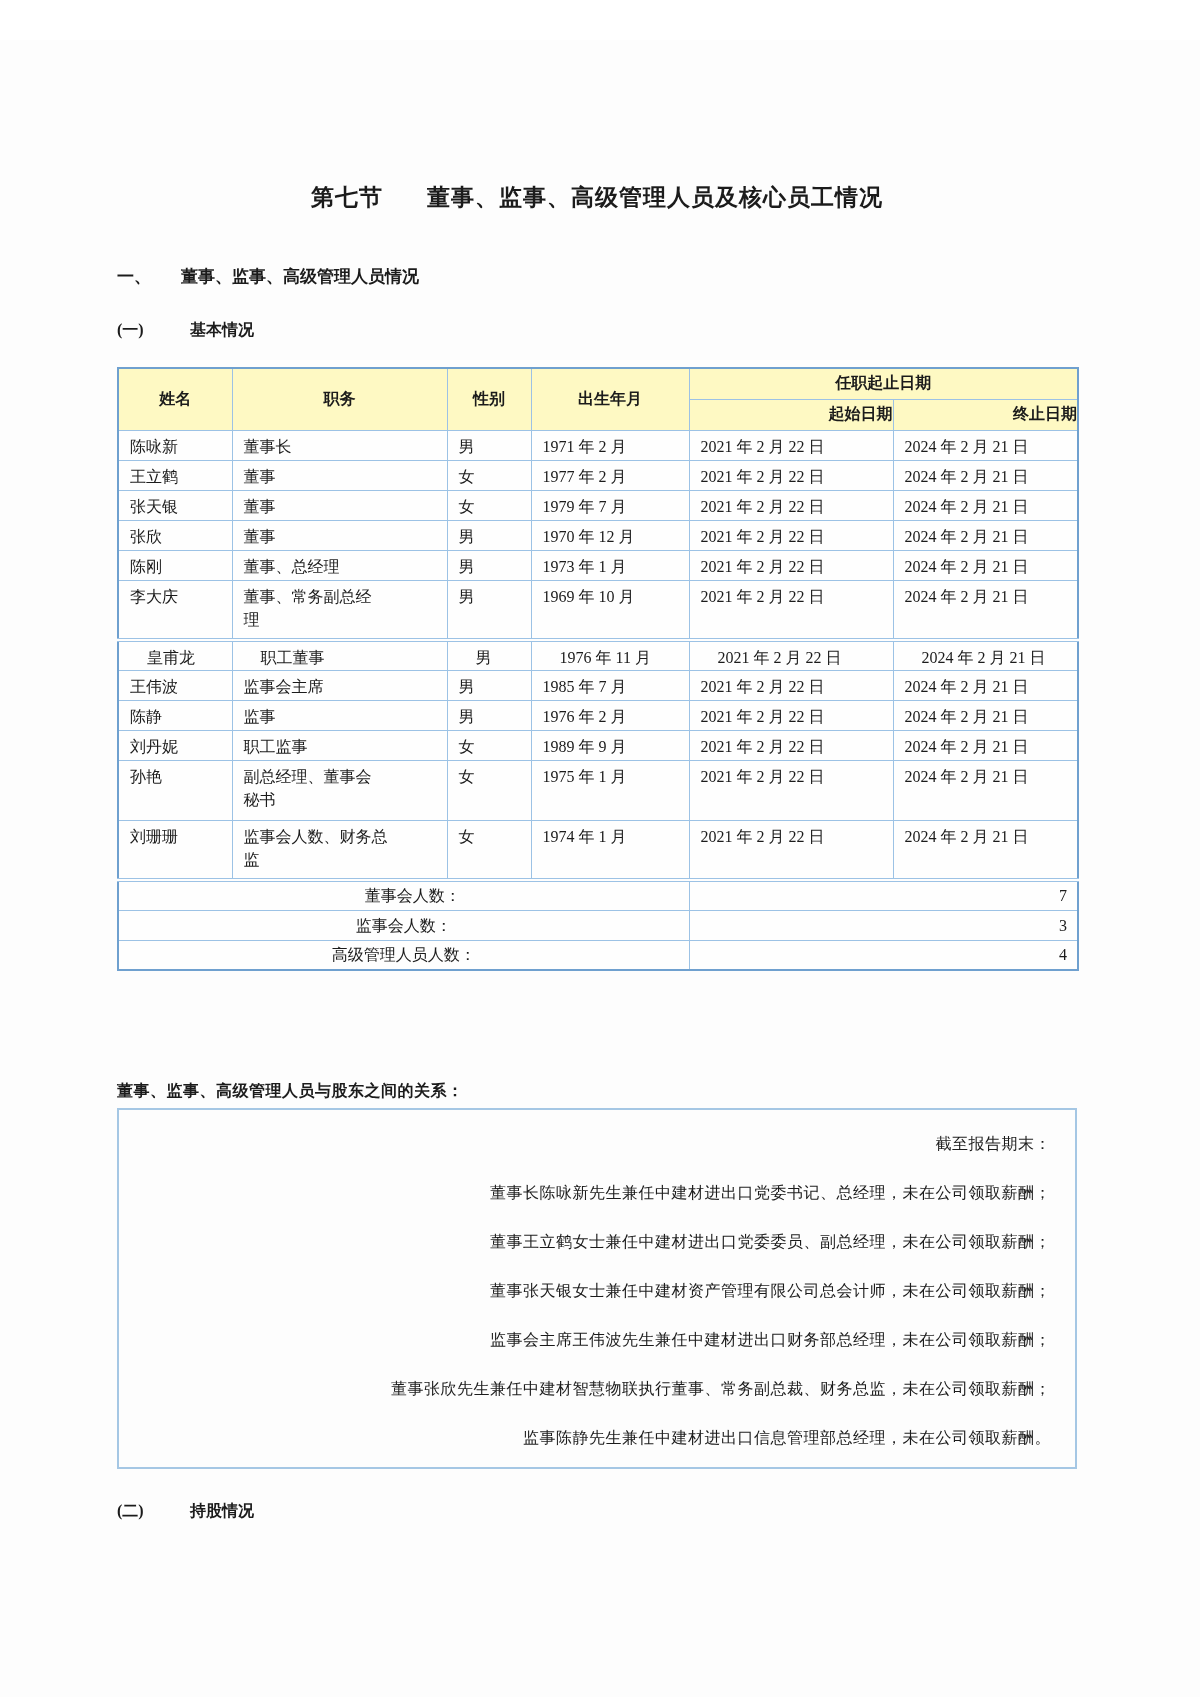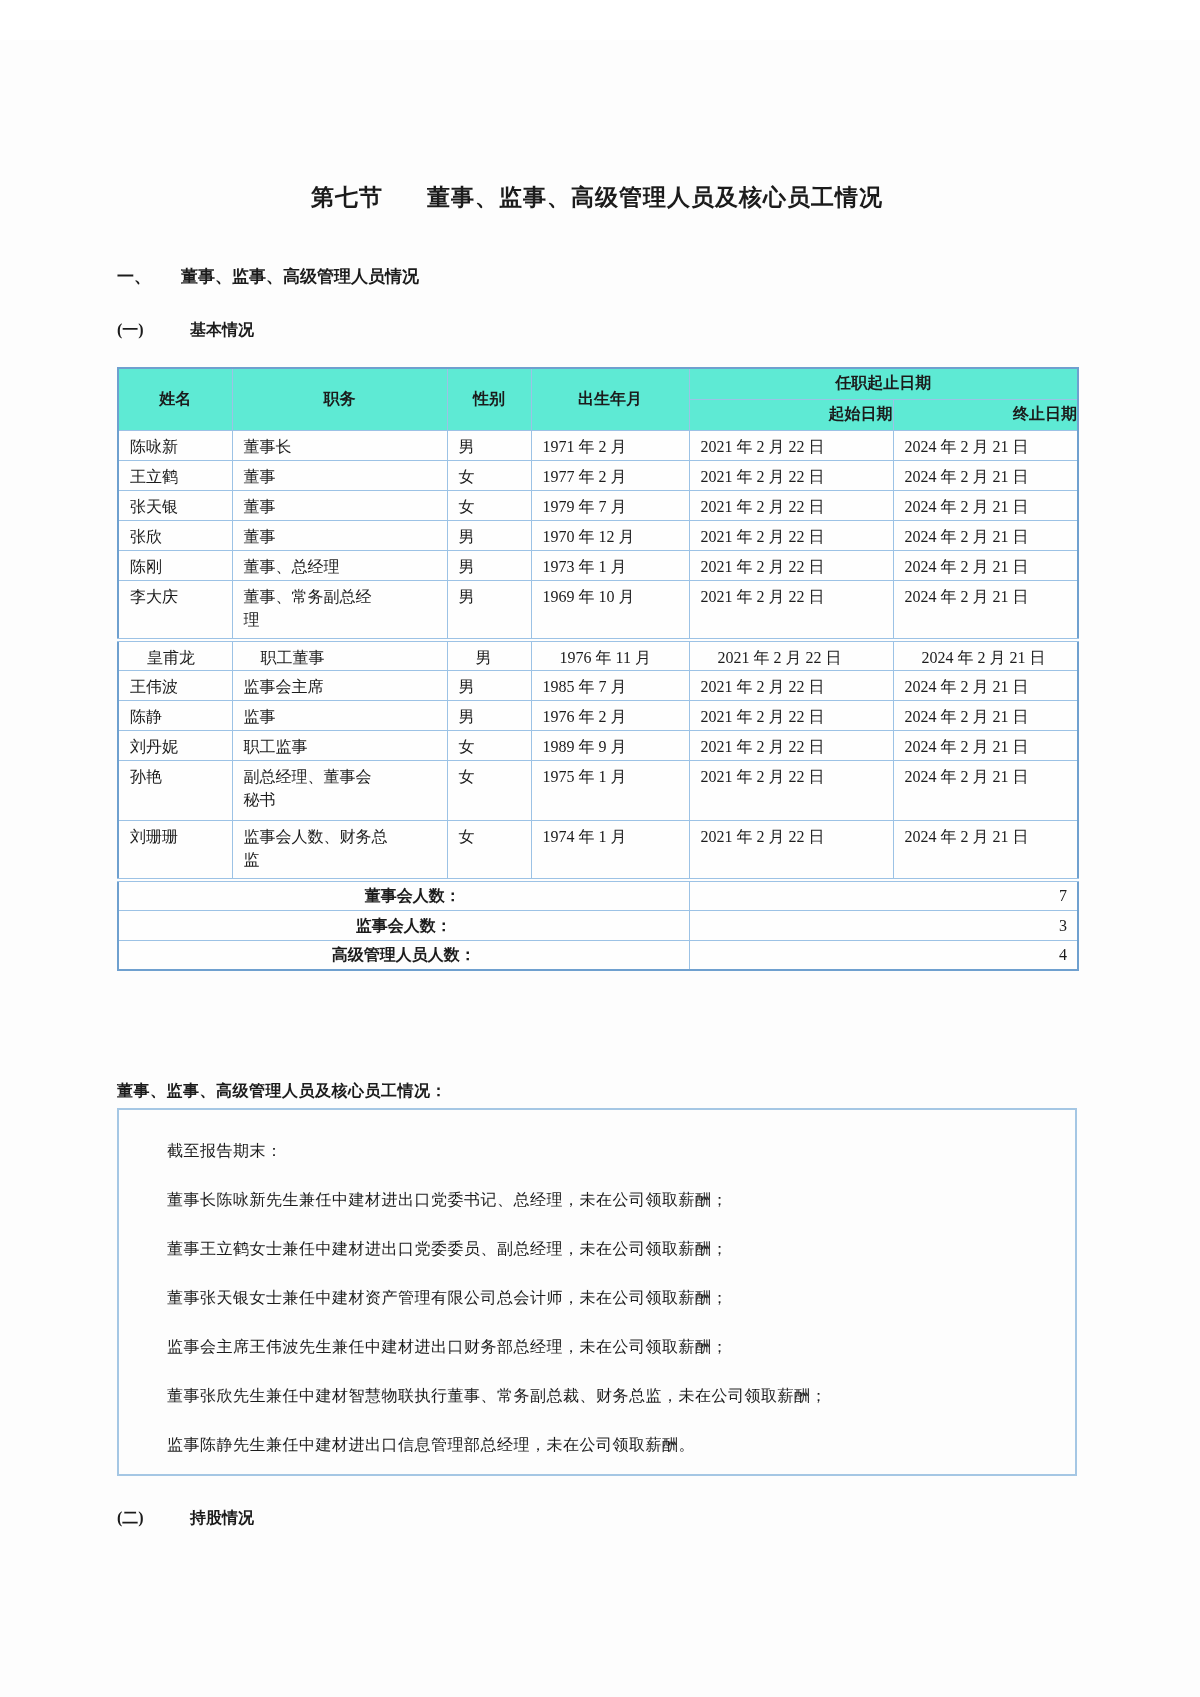--- a/index.html
+++ b/index.html
@@ -47,21 +47,21 @@
     table-layout: fixed;
     border: 2px solid #6fa0cf;
     background: #fefefe;
   }
   table.mgmt th, table.mgmt td {
     border: 1px solid #9cc2e5;
     font-size: 16px;
     font-weight: normal;
   }
   table.mgmt thead th {
-    background: #5eead4;
+    background: #fef9c3;
     font-weight: bold;
     text-align: center;
     vertical-align: middle;
     height: 30px;
   }
   table.mgmt thead tr.h1 th { height: 31px; }
   table.mgmt thead tr.h2 th { height: 31px; text-align: right; }
   table.mgmt tbody td {
     vertical-align: top;
     text-align: left;
@@ -71,40 +71,41 @@
   }
   table.mgmt tbody tr.tall td { height: 60px; }
   table.mgmt tbody tr.dbl td { border-top: 4px double #9cc2e5; padding-left: 28px; }
   td.pos { white-space: pre-line; }
   table.mgmt tr.sum td {
     height: 30px;
     vertical-align: middle;
     padding: 0 10px;
   }
   table.mgmt tr.sum td.sum-label {
-    font-weight: bold;
+    font-weight: normal;
     text-align: center;
   }
   table.mgmt tr.sum td.sum-value {
     text-align: right;
     font-size: 16px;
   }
 
   .rel-heading {
     margin-top: 110px;
     font-size: 16px;
     font-weight: bold;
     letter-spacing: 0.5px;
   }
   .rel-box {
     margin-top: 6px;
     width: 960px;
     border: 2px solid #a5c7e4;
     background: #fdfdfd;
-    padding: 29px 24px 18px 48px;
+    padding: 22px 24px 18px 48px;
+    text-align: right;
   }
   .rel-box p {
     font-size: 16px;
     line-height: 23px;
     margin-bottom: 26px;
     letter-spacing: 0.5px;
   }
   .rel-box p:last-child { margin-bottom: 0; }
 
   .unit-note {
@@ -267,21 +268,21 @@
         <td class="sum-label" colspan="4">监事会人数：</td>
         <td class="sum-value" colspan="2">3</td>
       </tr>
       <tr class="sum">
         <td class="sum-label" colspan="4">高级管理人员人数：</td>
         <td class="sum-value" colspan="2">4</td>
       </tr>
     </tbody>
   </table>
 
-  <div class="rel-heading">董事、监事、高级管理人员及核心员工情况：</div>
+  <div class="rel-heading">董事、监事、高级管理人员与股东之间的关系：</div>
 
   <div class="rel-box">
     <p>截至报告期末：</p>
     <p>董事长陈咏新先生兼任中建材进出口党委书记、总经理，未在公司领取薪酬；</p>
     <p>董事王立鹤女士兼任中建材进出口党委委员、副总经理，未在公司领取薪酬；</p>
     <p>董事张天银女士兼任中建材资产管理有限公司总会计师，未在公司领取薪酬；</p>
     <p>监事会主席王伟波先生兼任中建材进出口财务部总经理，未在公司领取薪酬；</p>
     <p>董事张欣先生兼任中建材智慧物联执行董事、常务副总裁、财务总监，未在公司领取薪酬；</p>
     <p>监事陈静先生兼任中建材进出口信息管理部总经理，未在公司领取薪酬。</p>
   </div>

